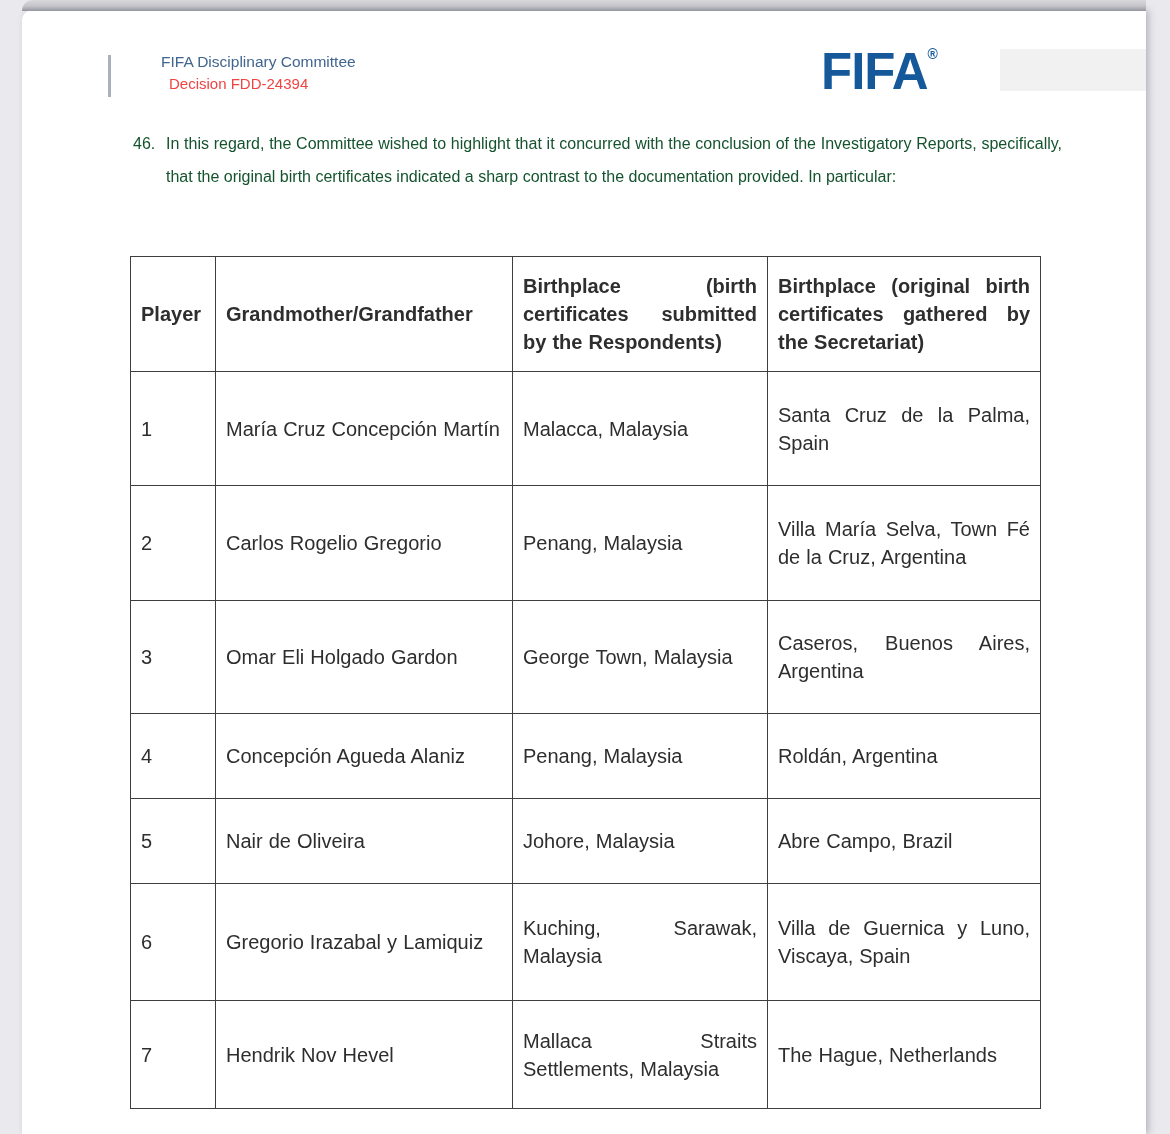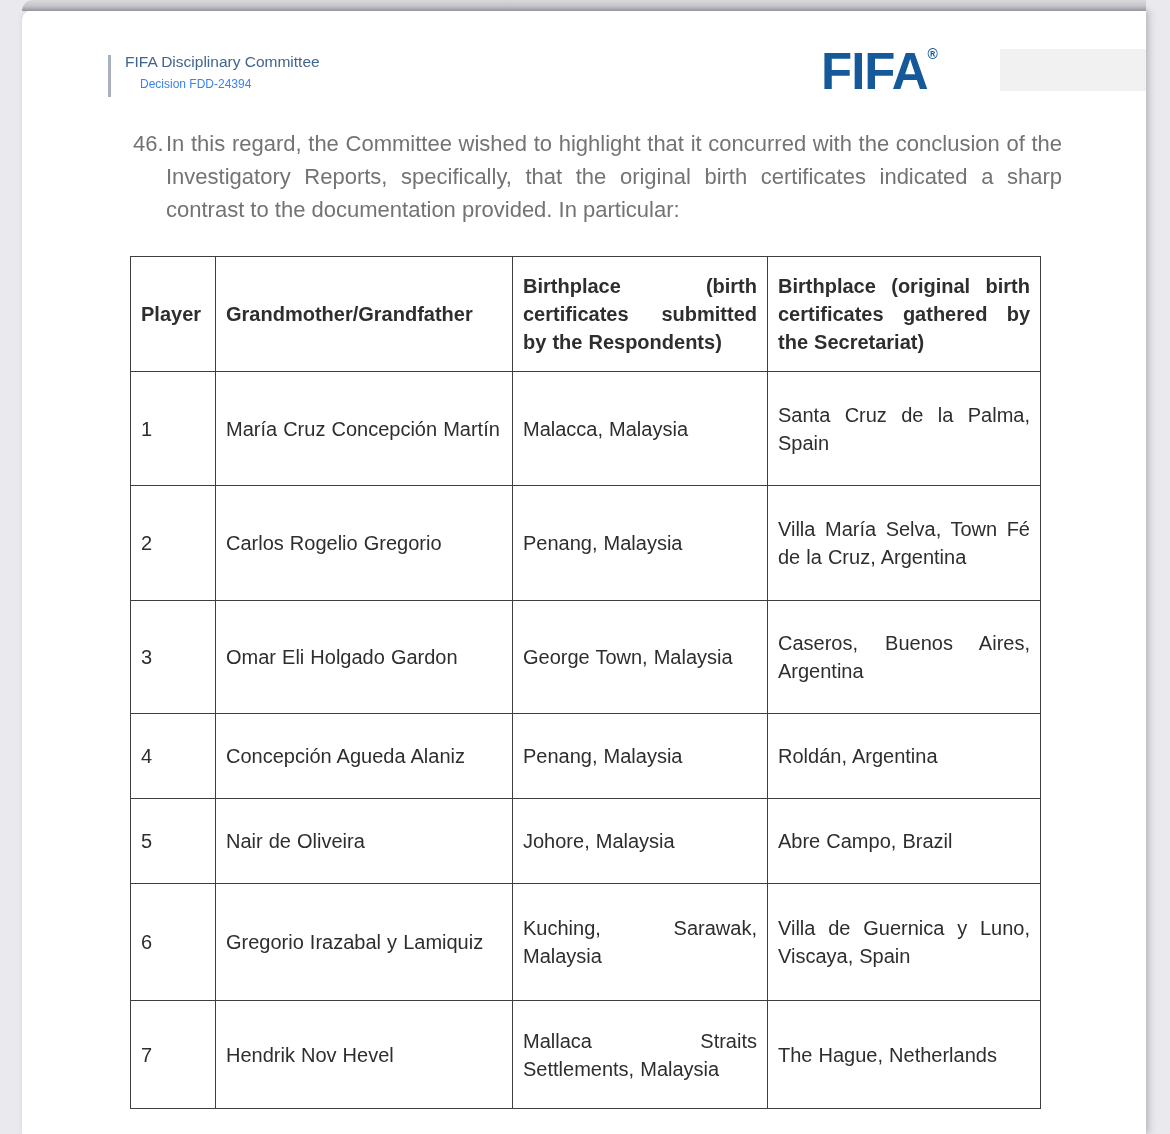--- a/index.html
+++ b/index.html
@@ -18,48 +18,48 @@
     border-radius:12px 0 0 0;
     z-index:2;
   }
   .page {
     position:absolute; left:22px; top:10px; width:1124px; height:1124px;
     background:#ffffff;
     border-radius:10px 0 0 0;
     box-shadow:3px 0 7px rgba(120,120,135,0.45);
   }
   
-  .doc-header { position:absolute; left:86px; top:42px; }
+  .doc-header { position:absolute; left:86px; top:42px;padding-left:36px; }
   .doc-header .bar {
     position:absolute; left:0; top:3px; width:3px; height:42px;
     background:#a9b1bd;
   }
   .doc-header .committee {
     margin-left:17px; font-size:15.5px; color:#41658e; line-height:20px;
   }
   .doc-header .decision {
-    margin-left:32px; font-size:12px; color:#3b82f6; line-height:20px; margin-top:2px;
+    margin-left:25px; font-size:15px; color:#ef4444; line-height:20px; margin-top:2px;
   }
   .fifa-logo {
     position:absolute; left:799px; top:32px;
     font-size:51px; font-weight:bold; letter-spacing:-1px;
     color:#15599b;
     transform:scaleY(1.02);
     white-space:nowrap;
   }
   .fifa-logo sup { font-size:14px; vertical-align:30px; letter-spacing:0; }
   .redaction-box {
     position:absolute; left:978px; top:39px; width:146px; height:42px;
     background:#f1f1f2;
   }
   
   .para {
     position:absolute; left:111px; top:117px; width:929px;
     display:flex;
-    font-size:22px; line-height:33px; color:#737373;justify-content:flex-end;
+    font-size:16px; line-height:33px; color:#14532d;justify-content:flex-end;
   }
   .para .num { width:33px; flex:0 0 33px; }
   .para .ptext { flex:1; text-align:justify; }
   
   table.birth-table {
     position:absolute; left:108px; top:246px; width:910px;
     border-collapse:collapse; table-layout:fixed;
     font-size:20px; line-height:28px; color:#2e2e2e;
   }
   table.birth-table th, table.birth-table td {

